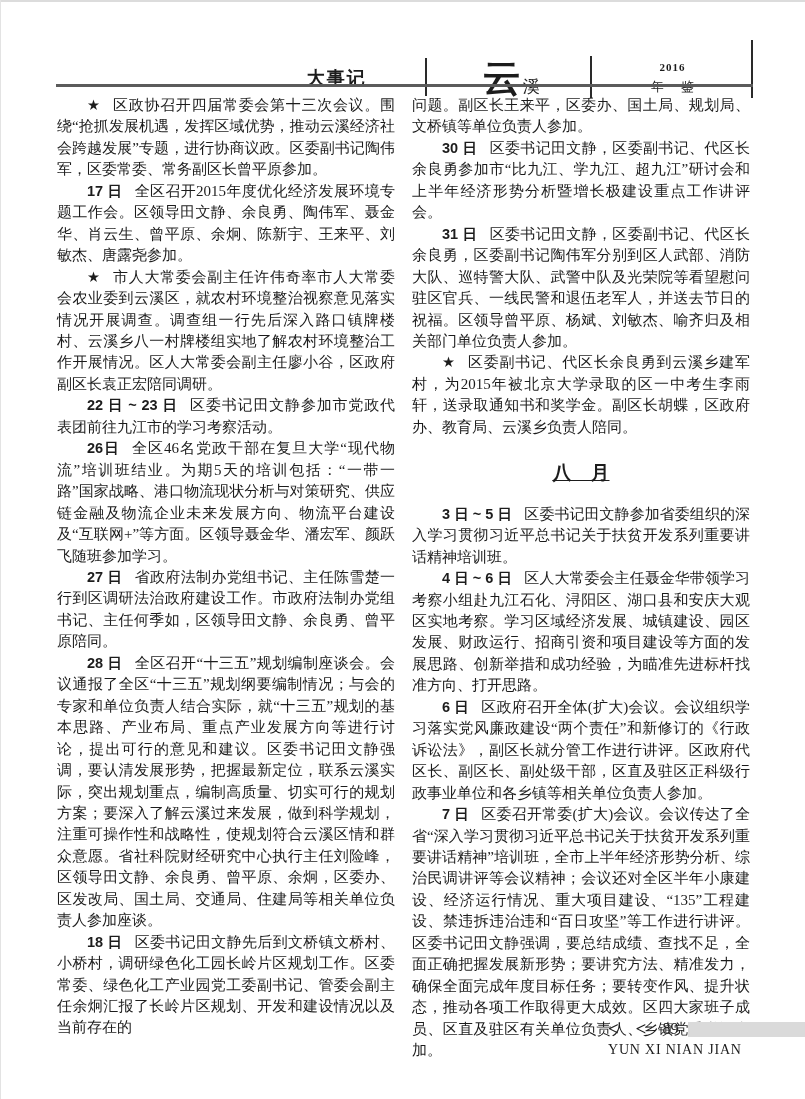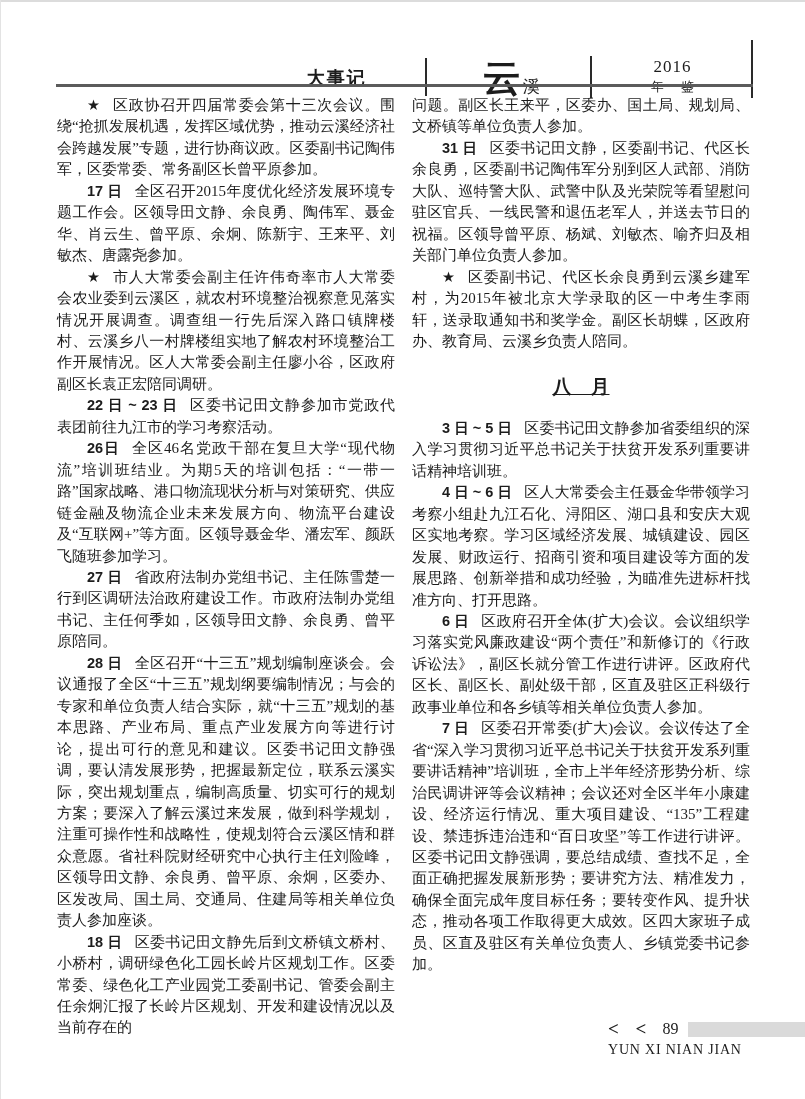--- a/index.html
+++ b/index.html
@@ -15,21 +15,21 @@
   .header{position:absolute;top:40px;right:52px;display:flex;align-items:flex-end;gap:44px;}
   .header .section-label{font-size:18px;font-weight:bold;letter-spacing:2px;padding-bottom:8px;font-family:"Liberation Sans","DejaVu Sans",sans-serif;}
   .hdr-div{width:2px;background:#2a2a2a;align-self:flex-end;}
   .hdr-div.d1{height:38px;margin:0 12px 2px 14px;}
   .hdr-div.d2{height:42px;margin:0 8px 0 6px;}
   .hdr-div.d3{height:58px;margin:0 0 0 6px;}
   .logo{display:flex;align-items:flex-end;padding-bottom:2px;}
   .logo .big{font-size:38px;font-weight:bold;line-height:36px;}
   .logo .small{font-size:17px;line-height:18px;margin-left:2px;}
   .yearblock{display:flex;flex-direction:column;align-items:center;padding-bottom:4px;}
-  .yearblock .year{font-size:17px;line-height:18px;letter-spacing:1px;}
+  .yearblock .year{font-size:11px;line-height:18px;letter-spacing:1px;font-weight:bold;}
   .yearblock .yb-label{font-size:13px;line-height:15px;margin-top:3px;letter-spacing:7px;text-indent:7px;white-space:nowrap;}
   .header-rule{position:absolute;top:84px;left:56px;width:697px;height:3px;background:#5b5b5b;}
 
   
   .content{position:absolute;top:95px;left:57px;width:693px;display:flex;gap:17px;}
   .col{width:338px;font-size:15px;line-height:21.45px;text-align:justify;}
   .para{margin:0;text-indent:2em;}
   .para.cont{text-indent:0;}
   .marker{font-weight:bold;margin-right:0.85em;font-family:"Liberation Sans","DejaVu Sans",sans-serif;font-size:14.5px;}
   .month-heading{font-weight:bold;font-size:19px;text-align:center;margin:24px 0 20px 0;font-family:"Liberation Sans","DejaVu Sans",sans-serif;text-decoration:underline;}
@@ -70,20 +70,21 @@
       <p class="para"><span class="marker">17 日</span>全区召开2015年度优化经济发展环境专题工作会。区领导田文静、余良勇、陶伟军、聂金华、肖云生、曾平原、余炯、陈新宇、王来平、刘敏杰、唐露尧参加。</p>
       <p class="para"><span class="marker">★</span>市人大常委会副主任许伟奇率市人大常委会农业委到云溪区，就农村环境整治视察意见落实情况开展调查。调查组一行先后深入路口镇牌楼村、云溪乡八一村牌楼组实地了解农村环境整治工作开展情况。区人大常委会副主任廖小谷，区政府副区长袁正宏陪同调研。</p>
       <p class="para"><span class="marker">22 日 ~ 23 日</span>区委书记田文静参加市党政代表团前往九江市的学习考察活动。</p>
       <p class="para"><span class="marker">26日</span>全区46名党政干部在复旦大学“现代物流”培训班结业。为期5天的培训包括：“一带一路”国家战略、港口物流现状分析与对策研究、供应链金融及物流企业未来发展方向、物流平台建设及“互联网+”等方面。区领导聂金华、潘宏军、颜跃飞随班参加学习。</p>
       <p class="para"><span class="marker">27 日</span>省政府法制办党组书记、主任陈雪楚一行到区调研法治政府建设工作。市政府法制办党组书记、主任何季如，区领导田文静、余良勇、曾平原陪同。</p>
       <p class="para"><span class="marker">28 日</span>全区召开“十三五”规划编制座谈会。会议通报了全区“十三五”规划纲要编制情况；与会的专家和单位负责人结合实际，就“十三五”规划的基本思路、产业布局、重点产业发展方向等进行讨论，提出可行的意见和建议。区委书记田文静强调，要认清发展形势，把握最新定位，联系云溪实际，突出规划重点，编制高质量、切实可行的规划方案；要深入了解云溪过来发展，做到科学规划，注重可操作性和战略性，使规划符合云溪区情和群众意愿。省社科院财经研究中心执行主任刘险峰，区领导田文静、余良勇、曾平原、余炯，区委办、区发改局、国土局、交通局、住建局等相关单位负责人参加座谈。</p>
       <p class="para"><span class="marker">18 日</span>区委书记田文静先后到文桥镇文桥村、小桥村，调研绿色化工园长岭片区规划工作。区委常委、绿色化工产业园党工委副书记、管委会副主任余炯汇报了长岭片区规划、开发和建设情况以及当前存在的</p>
     </div>
   <div class="col">
       <p class="para cont">问题。副区长王来平，区委办、国土局、规划局、文桥镇等单位负责人参加。</p>
+      <p class="para"><span class="marker">30 日</span>区委书记田文静，区委副书记、代区长余良勇参加市“比九江、学九江、超九江”研讨会和上半年经济形势分析暨增长极建设重点工作讲评会。</p>
       <p class="para"><span class="marker">31 日</span>区委书记田文静，区委副书记、代区长余良勇，区委副书记陶伟军分别到区人武部、消防大队、巡特警大队、武警中队及光荣院等看望慰问驻区官兵、一线民警和退伍老军人，并送去节日的祝福。区领导曾平原、杨斌、刘敏杰、喻齐归及相关部门单位负责人参加。</p>
       <p class="para"><span class="marker">★</span>区委副书记、代区长余良勇到云溪乡建军村，为2015年被北京大学录取的区一中考生李雨轩，送录取通知书和奖学金。副区长胡蝶，区政府办、教育局、云溪乡负责人陪同。</p>
       <div class="month-heading">八　月</div>
       <p class="para"><span class="marker">3 日 ~ 5 日</span>区委书记田文静参加省委组织的深入学习贯彻习近平总书记关于扶贫开发系列重要讲话精神培训班。</p>
       <p class="para"><span class="marker">4 日 ~ 6 日</span>区人大常委会主任聂金华带领学习考察小组赴九江石化、浔阳区、湖口县和安庆大观区实地考察。学习区域经济发展、城镇建设、园区发展、财政运行、招商引资和项目建设等方面的发展思路、创新举措和成功经验，为瞄准先进标杆找准方向、打开思路。</p>
       <p class="para"><span class="marker">6 日</span>区政府召开全体(扩大)会议。会议组织学习落实党风廉政建设“两个责任”和新修订的《行政诉讼法》，副区长就分管工作进行讲评。区政府代区长、副区长、副处级干部，区直及驻区正科级行政事业单位和各乡镇等相关单位负责人参加。</p>
       <p class="para"><span class="marker">7 日</span>区委召开常委(扩大)会议。会议传达了全省“深入学习贯彻习近平总书记关于扶贫开发系列重要讲话精神”培训班，全市上半年经济形势分析、综治民调讲评等会议精神；会议还对全区半年小康建设、经济运行情况、重大项目建设、“135”工程建设、禁违拆违治违和“百日攻坚”等工作进行讲评。区委书记田文静强调，要总结成绩、查找不足，全面正确把握发展新形势；要讲究方法、精准发力，确保全面完成年度目标任务；要转变作风、提升状态，推动各项工作取得更大成效。区四大家班子成员、区直及驻区有关单位负责人、乡镇党委书记参加。</p>
     </div>
 </div>
 

